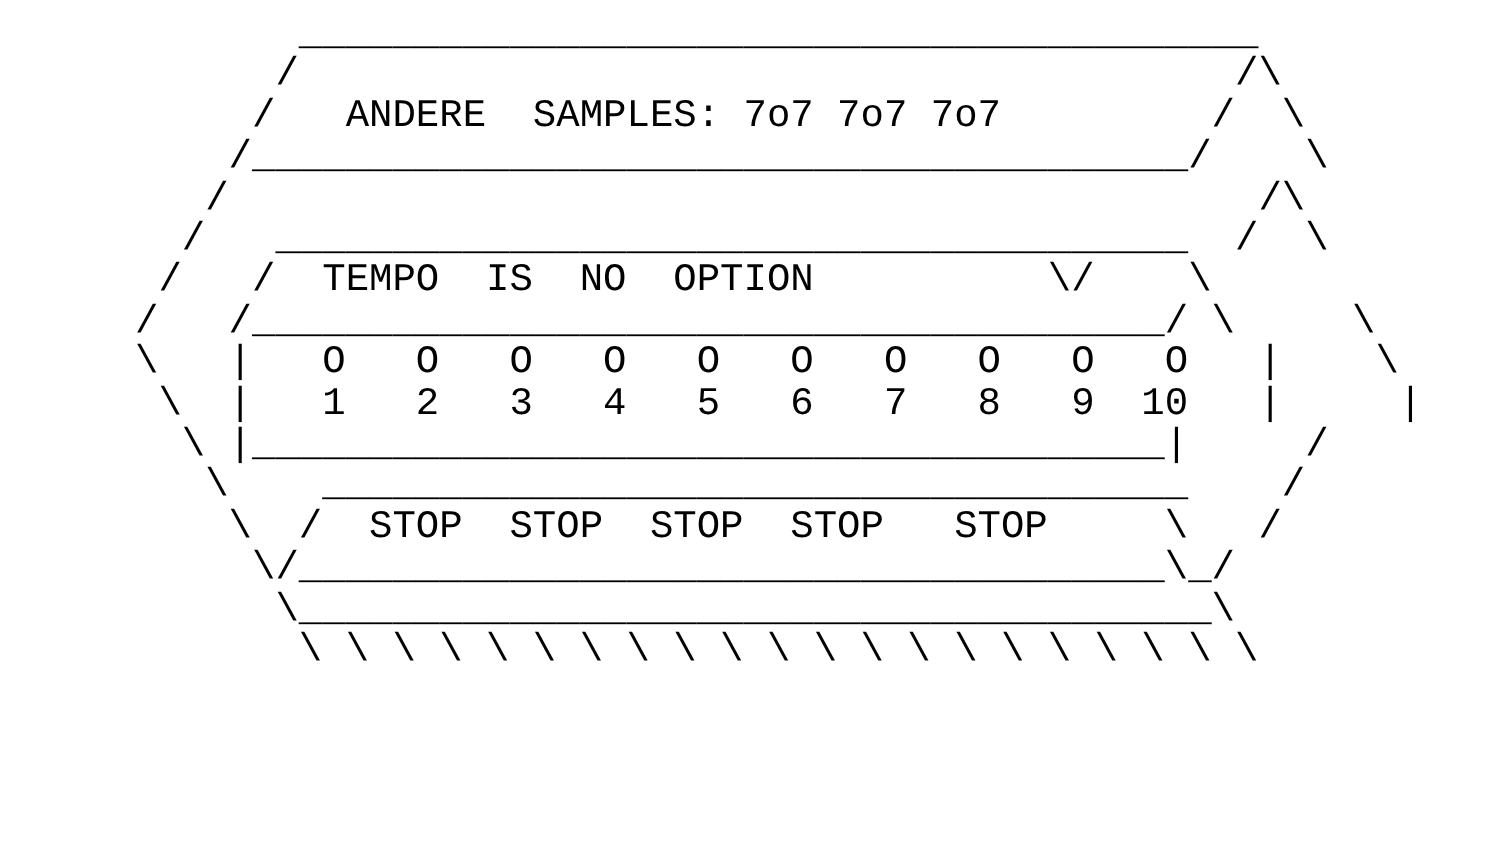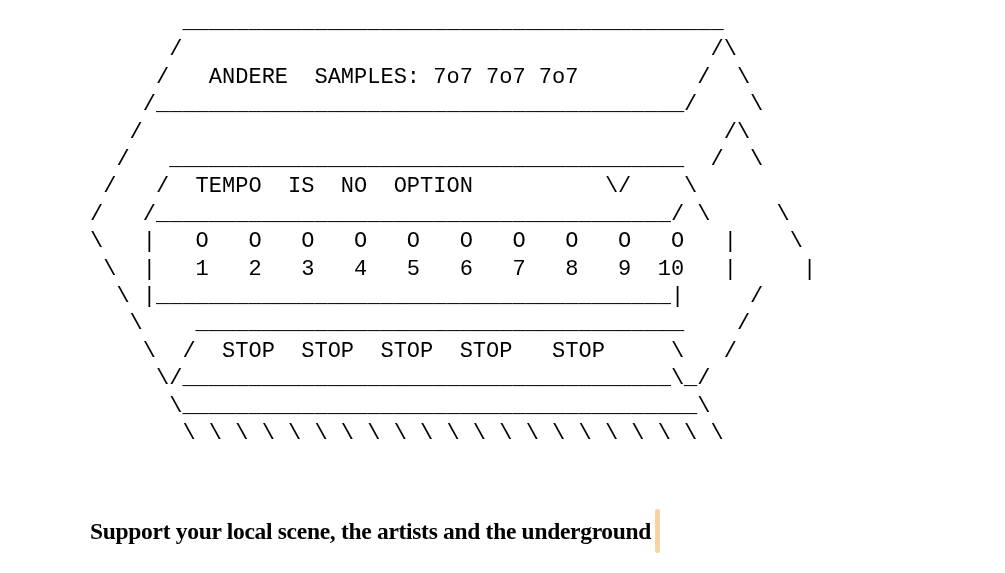--- a/index.html
+++ b/index.html
@@ -13,21 +13,21 @@
     height: 573px;
     background: #ffffff;
     overflow: hidden;
   }
   .ascii-art {
     position: absolute;
     left: 90px;
     top: 9px;
     margin: 0;
     font-family: "Liberation Mono", "DejaVu Sans Mono", monospace;
-    font-size: 22px;
+    font-size: 26px;
     line-height: 27.4px;
     letter-spacing: 0;
     color: #000000;
     white-space: pre;
   }
   .editor-line {
     position: absolute;
     left: 90px;
     top: 508px;
     height: 46px;
@@ -66,18 +66,14 @@
 /   /_______________________________________/ \     \
 \   |   O   O   O   O   O   O   O   O   O   O   |    \
  \  |   1   2   3   4   5   6   7   8   9  10   |     |
   \ |_______________________________________|     /
    \    _____________________________________    /
     \  /  STOP  STOP  STOP  STOP   STOP     \   /
      \/_____________________________________\_/
       \_______________________________________\
        \ \ \ \ \ \ \ \ \ \ \ \ \ \ \ \ \ \ \ \ \</pre>
 
-  <div class="editor-line">
-    <span class="caption-text">Support your local scene, the artists and the underground</span>
-    <span class="text-cursor" style="background: rgb(248, 211, 166);"></span>
-  </div>
 
 </div>
 
 </body></html>

